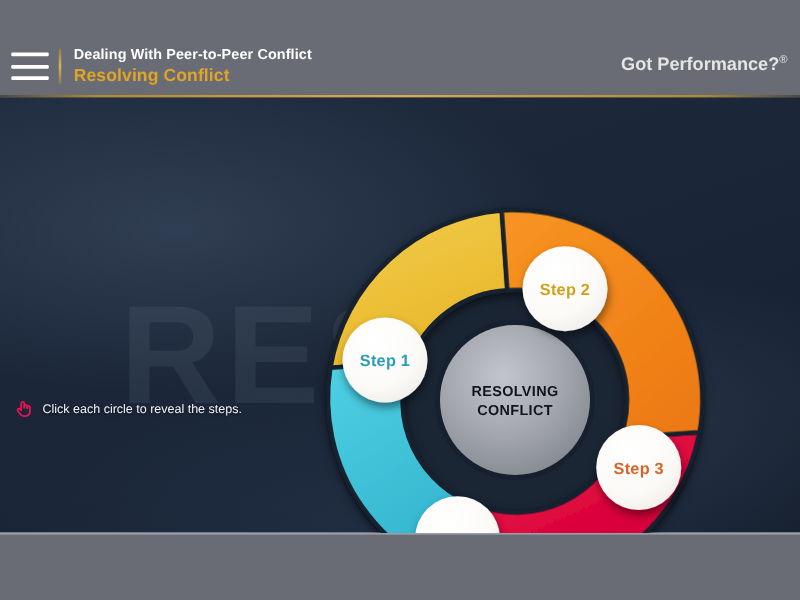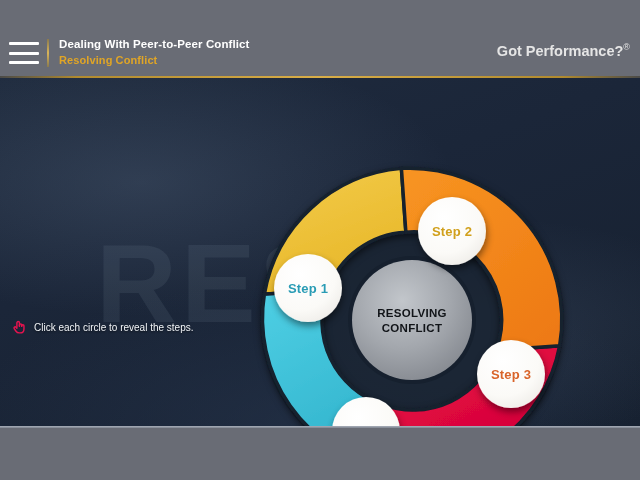--- a/index.html
+++ b/index.html
@@ -29,21 +29,21 @@
   #header-divider{
     position:absolute; left:47px; top:9px; width:2px; height:28px;
     background:linear-gradient(to bottom,#8a7a4e,#d8b45a,#8a7a4e);
   }
   #title-block{ position:absolute; left:59px; top:7px; }
   #course-title{
     font-size:11.5px; font-weight:bold; color:#ffffff; line-height:15px;
     letter-spacing:0.1px; white-space:nowrap;
   }
   #lesson-title{
-    font-size:11px; font-weight:bold; color:#e0a526; line-height:15px;
+    font-size:14px; font-weight:bold; color:#e0a526; line-height:15px;
     letter-spacing:0.1px; white-space:nowrap; margin-top:1px;
   }
   #brand{
     position:absolute; right:10px; top:12px;
     font-size:14.5px; font-weight:bold; color:#e5e5e5; white-space:nowrap;
   }
   #brand .reg{ font-size:9px; vertical-align:super; font-weight:normal; }
   #header-rule{
     position:absolute; left:0; top:76px; width:640px; height:1.5px;
     background:linear-gradient(to right,#4a4a48 0%,#b08a2e 12%,#d9ae48 50%,#b08a2e 88%,#4a4a48 100%);

